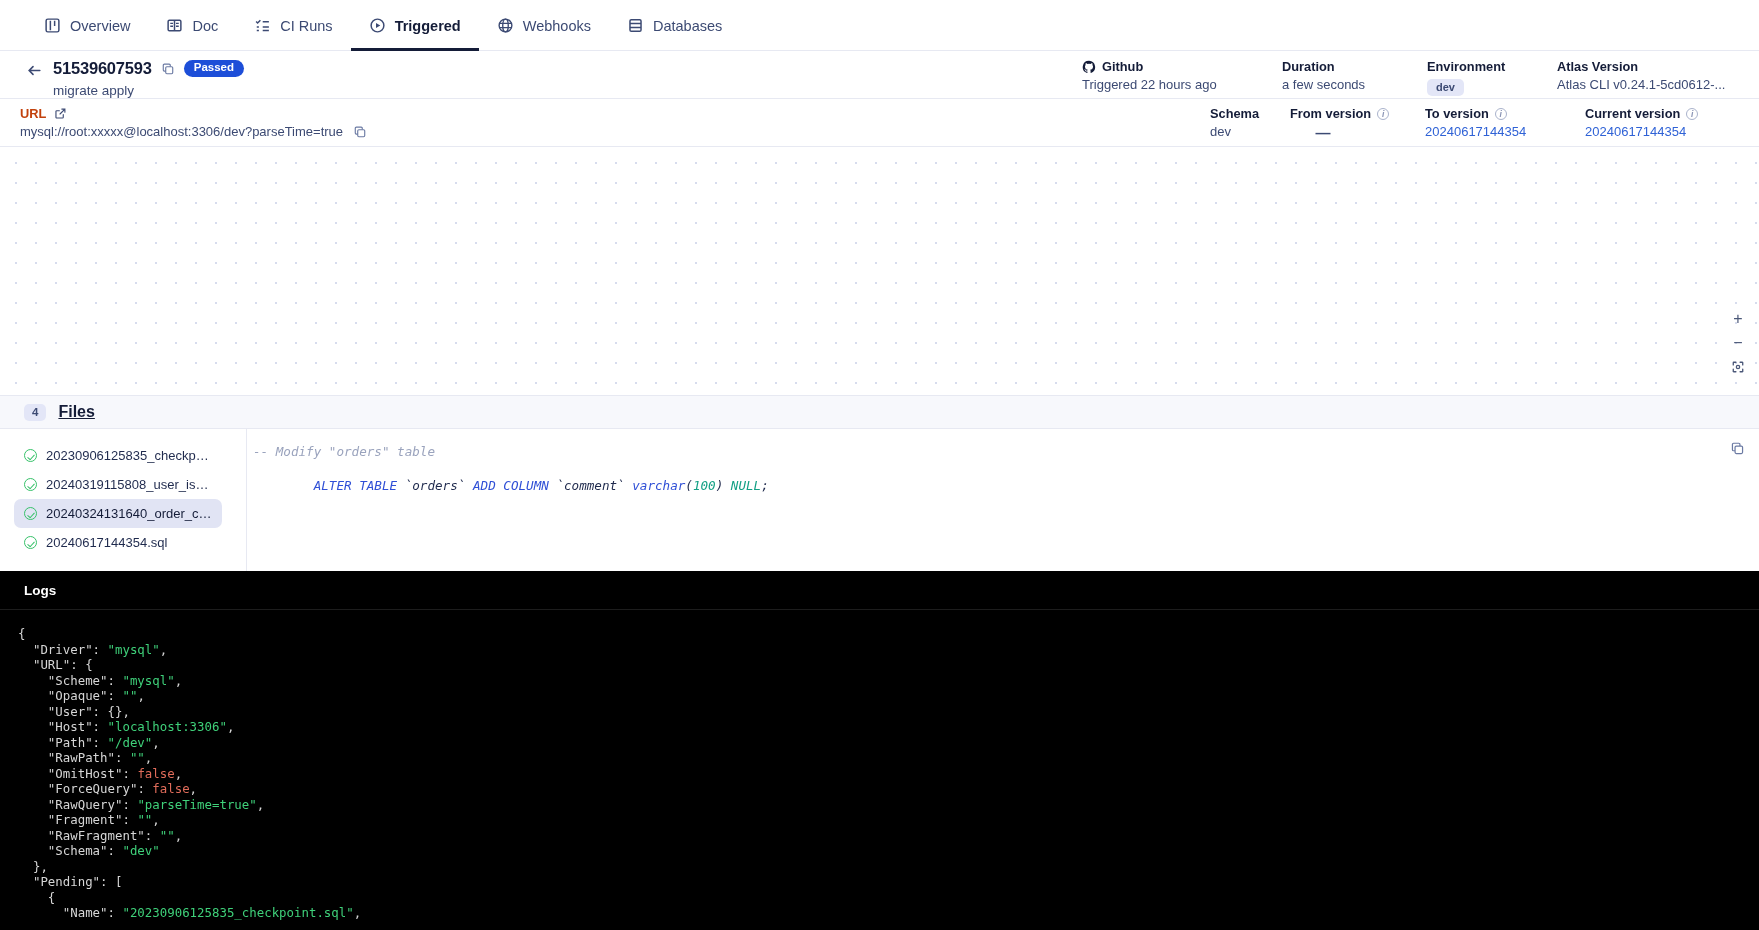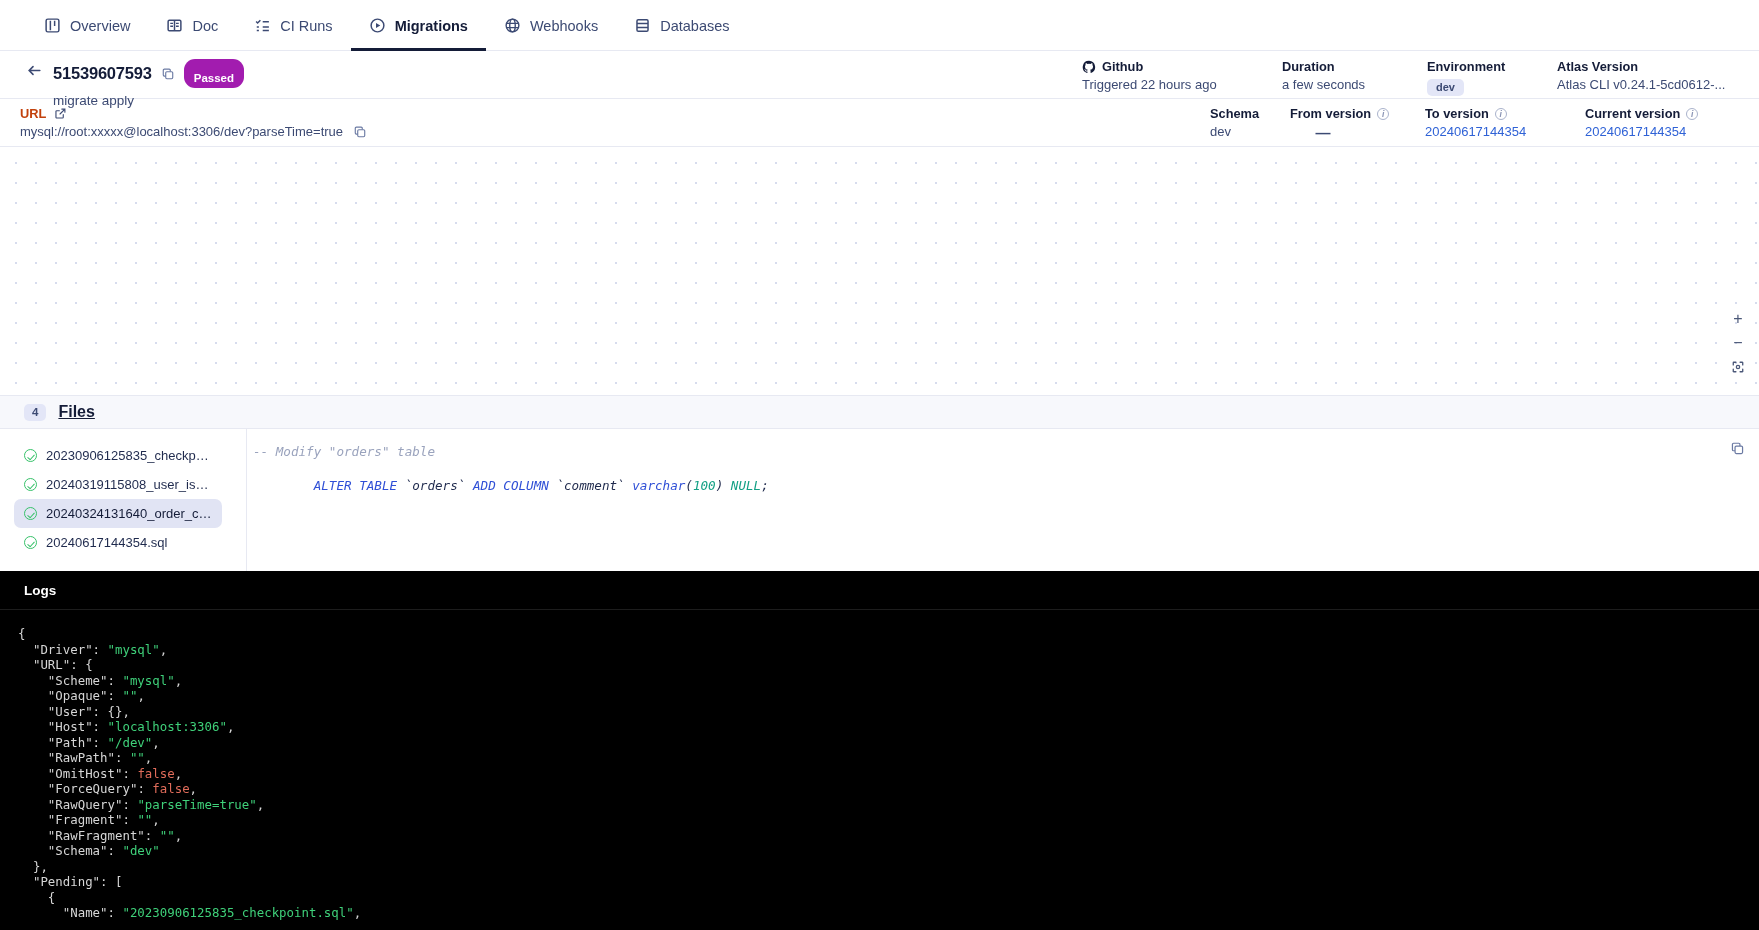--- a/index.html
+++ b/index.html
@@ -44,22 +44,22 @@
   }
   .runhdr-left { display: flex; align-items: flex-start; gap: 10px; padding-top: 8px; }
   .backarrow { width:17px; height:17px; color:#3c4a73; cursor:pointer; margin-top:3px;}
   .backarrow svg { width:17px; height:17px; display:block; }
   .runtitleblock { display:flex; flex-direction:column; gap:2px; }
   .runtitle-row { display:flex; align-items:center; gap:9px; }
   .runid { font-size:16.5px; font-weight:bold; color:#141c38; letter-spacing:-0.2px;}
   .copybtn { width:14px; height:14px; color:#5b6party; color:#6b7aa3; cursor:pointer; }
   .copybtn svg { width:14px; height:14px; display:block; }
   .badge-passed {
-    background:#a21caf; color:#fff; font-size:11.5px; font-weight:bold;
-    border-radius:11px; padding:12px 10px 3px; line-height:1.25;
+    background:#1d4ed8; color:#fff; font-size:11.5px; font-weight:bold;
+    border-radius:11px; padding:0 10px 3px; line-height:1.25;
   }
   .runsub { font-size:13.5px; color:#3c4a73; margin-top:3px;}
   .runhdr-right { margin-left:auto; display:flex; gap:0; align-items:flex-start; padding-top:8px;}
   .metacol { display:flex; flex-direction:column; gap:3px; }
   .metalabel { font-size:12.8px; font-weight:bold; color:#141c38; display:flex; align-items:center; gap:6px;}
   .metaval { font-size:13px; color:#3c4a73; white-space:nowrap; overflow:hidden; text-overflow:ellipsis;}
   .metaval.link { color:#2f62d6; }
   .chip-dev {
     background:#e3e6f7; color:#3c4a73; font-size:11px; font-weight:bold;
     border-radius:5px; padding:2px 9px 3px; display:inline-block;
@@ -177,21 +177,21 @@
       </span>
       <span>CI Runs</span>
     </div>
     <div class="navtab active">
       <span class="navicon">
         <svg viewBox="0 0 16 16" fill="none" stroke="currentColor" stroke-width="1.4">
           <circle cx="8" cy="8" r="6"></circle>
             <path d="M6.6 5.6l4 2.4-4 2.4z" fill="currentColor" stroke="none"></path>
         </svg>
       </span>
-      <span>Migrations</span>
+      <span>Triggered</span>
     </div>
     <div class="navtab">
       <span class="navicon">
         <svg viewBox="0 0 16 16" fill="none" stroke="currentColor" stroke-width="1.3">
           <circle cx="8" cy="8" r="6"></circle>
             <ellipse cx="8" cy="8" rx="2.6" ry="6"></ellipse>
             <path d="M2.2 6h11.6M2.2 10h11.6"></path>
         </svg>
       </span>
       <span>Webhooks</span>

